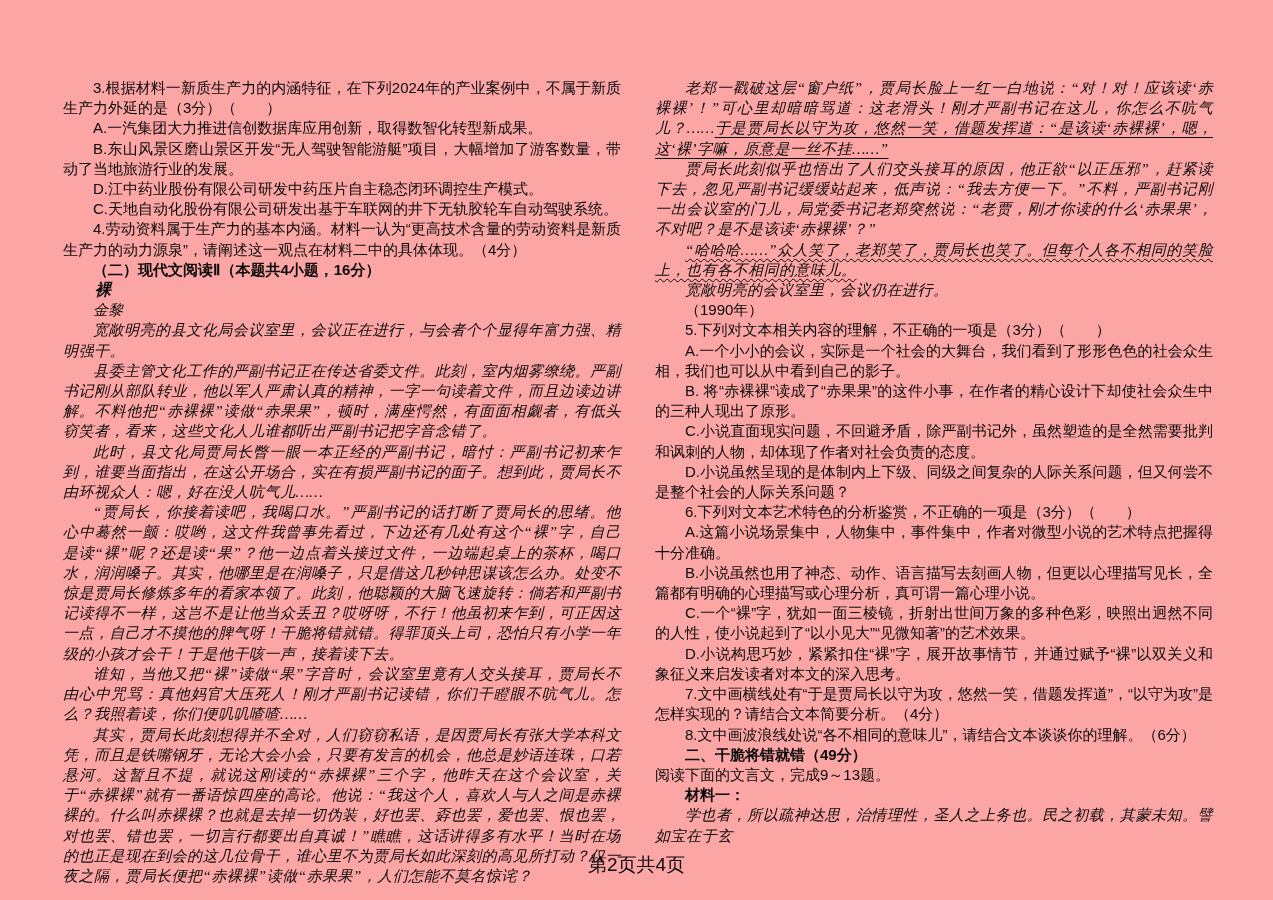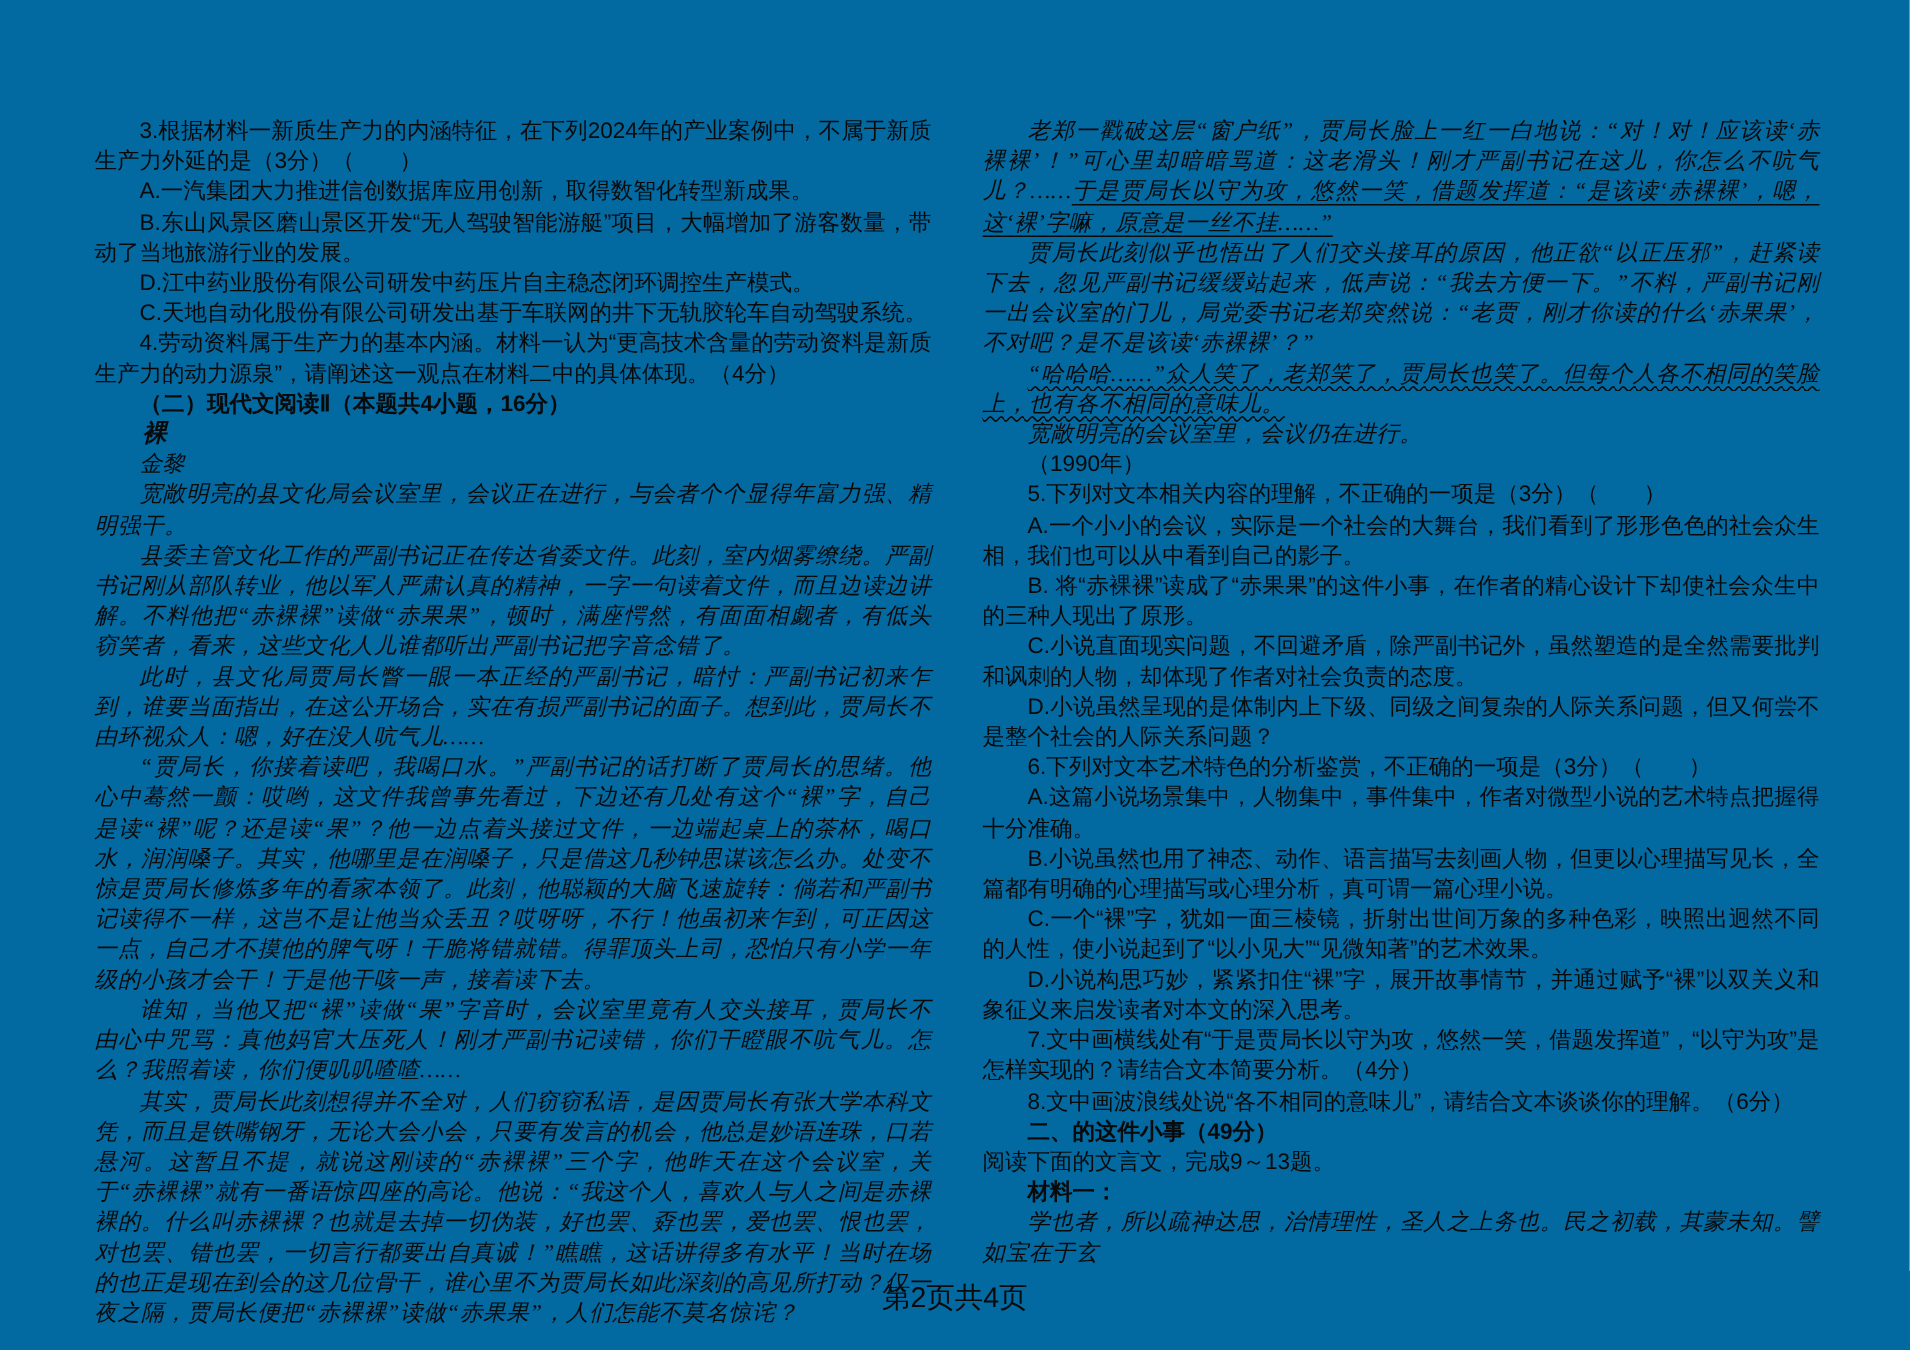--- a/index.html
+++ b/index.html
@@ -4,21 +4,21 @@
 <style>
   * { margin: 0; padding: 0; box-sizing: border-box; }
   html, body { background: #ffffff; }
   body {
     width: 1273px; height: 900px;
     font-family: "Liberation Sans", sans-serif;
     color: #0a0a0a;
     position: relative;
     overflow: hidden;
   }
-  .sheet { position: absolute; inset: 0; background: #0369a1; }
+  .sheet { position: absolute; inset: 0; background: #fca5a5; }
   .columns {
     position: absolute; top: 78px; left: 63px;
     width: 1150px; display: flex; gap: 34px;
   }
   .col { width: 558px; font-size: 15px; line-height: 20.2px; }
   .col p { margin: 0; text-indent: 2em; text-align: justify; }
   p.noindent { text-indent: 0; }
   .bold-heading { font-weight: bold; text-indent: 0; }
   .gap-before-sec { margin-top: 26px; }
   .gap-before-ancient { margin-top: 46px; }
@@ -86,21 +86,21 @@
       <div>
           <p><span>A.这篇小说场景集中，人物集中，事件集中，作者对微型小说的艺术特点把握得十分准确。</span></p>
           <p><span>B.小说虽然也用了神态、动作、语言描写去刻画人物，但更以心理描写见长，全篇都有明确的心理描写或心理分析，真可谓一篇心理小说。</span></p>
           <p><span>C.一个“裸”字，犹如一面三棱镜，折射出世间万象的多种色彩，映照出迥然不同的人性，使小说起到了“以小见大”“见微知著”的艺术效果。</span></p>
           <p><span>D.小说构思巧妙，紧紧扣住“裸”字，展开故事情节，并通过赋予“裸”以双关义和象征义来启发读者对本文的深入思考。</span></p>
         </div>
 
       <p>7.文中画横线处有“于是贾局长以守为攻，悠然一笑，借题发挥道”，“以守为攻”是怎样实现的？请结合文本简要分析。（4分）</p>
       <p>8.文中画波浪线处说“各不相同的意味儿”，请结合文本谈谈你的理解。（6分）</p>
 
-      <p class="bold-heading gap-before-ancient">二、的这件小事（49分）</p>
+      <p class="bold-heading gap-before-ancient">二、干脆将错就错（49分）</p>
       <p class="noindent">阅读下面的文言文，完成9～13题。</p>
       <p style="font-weight:bold;">材料一：</p>
 
       <div class="kaiti">
           <p><span>学也者，所以疏神达思，治情理性，圣人之上务也。民之初载，其蒙未知。譬如宝在于玄</span></p>
         </div>
     </div>
 
   </div>
 

